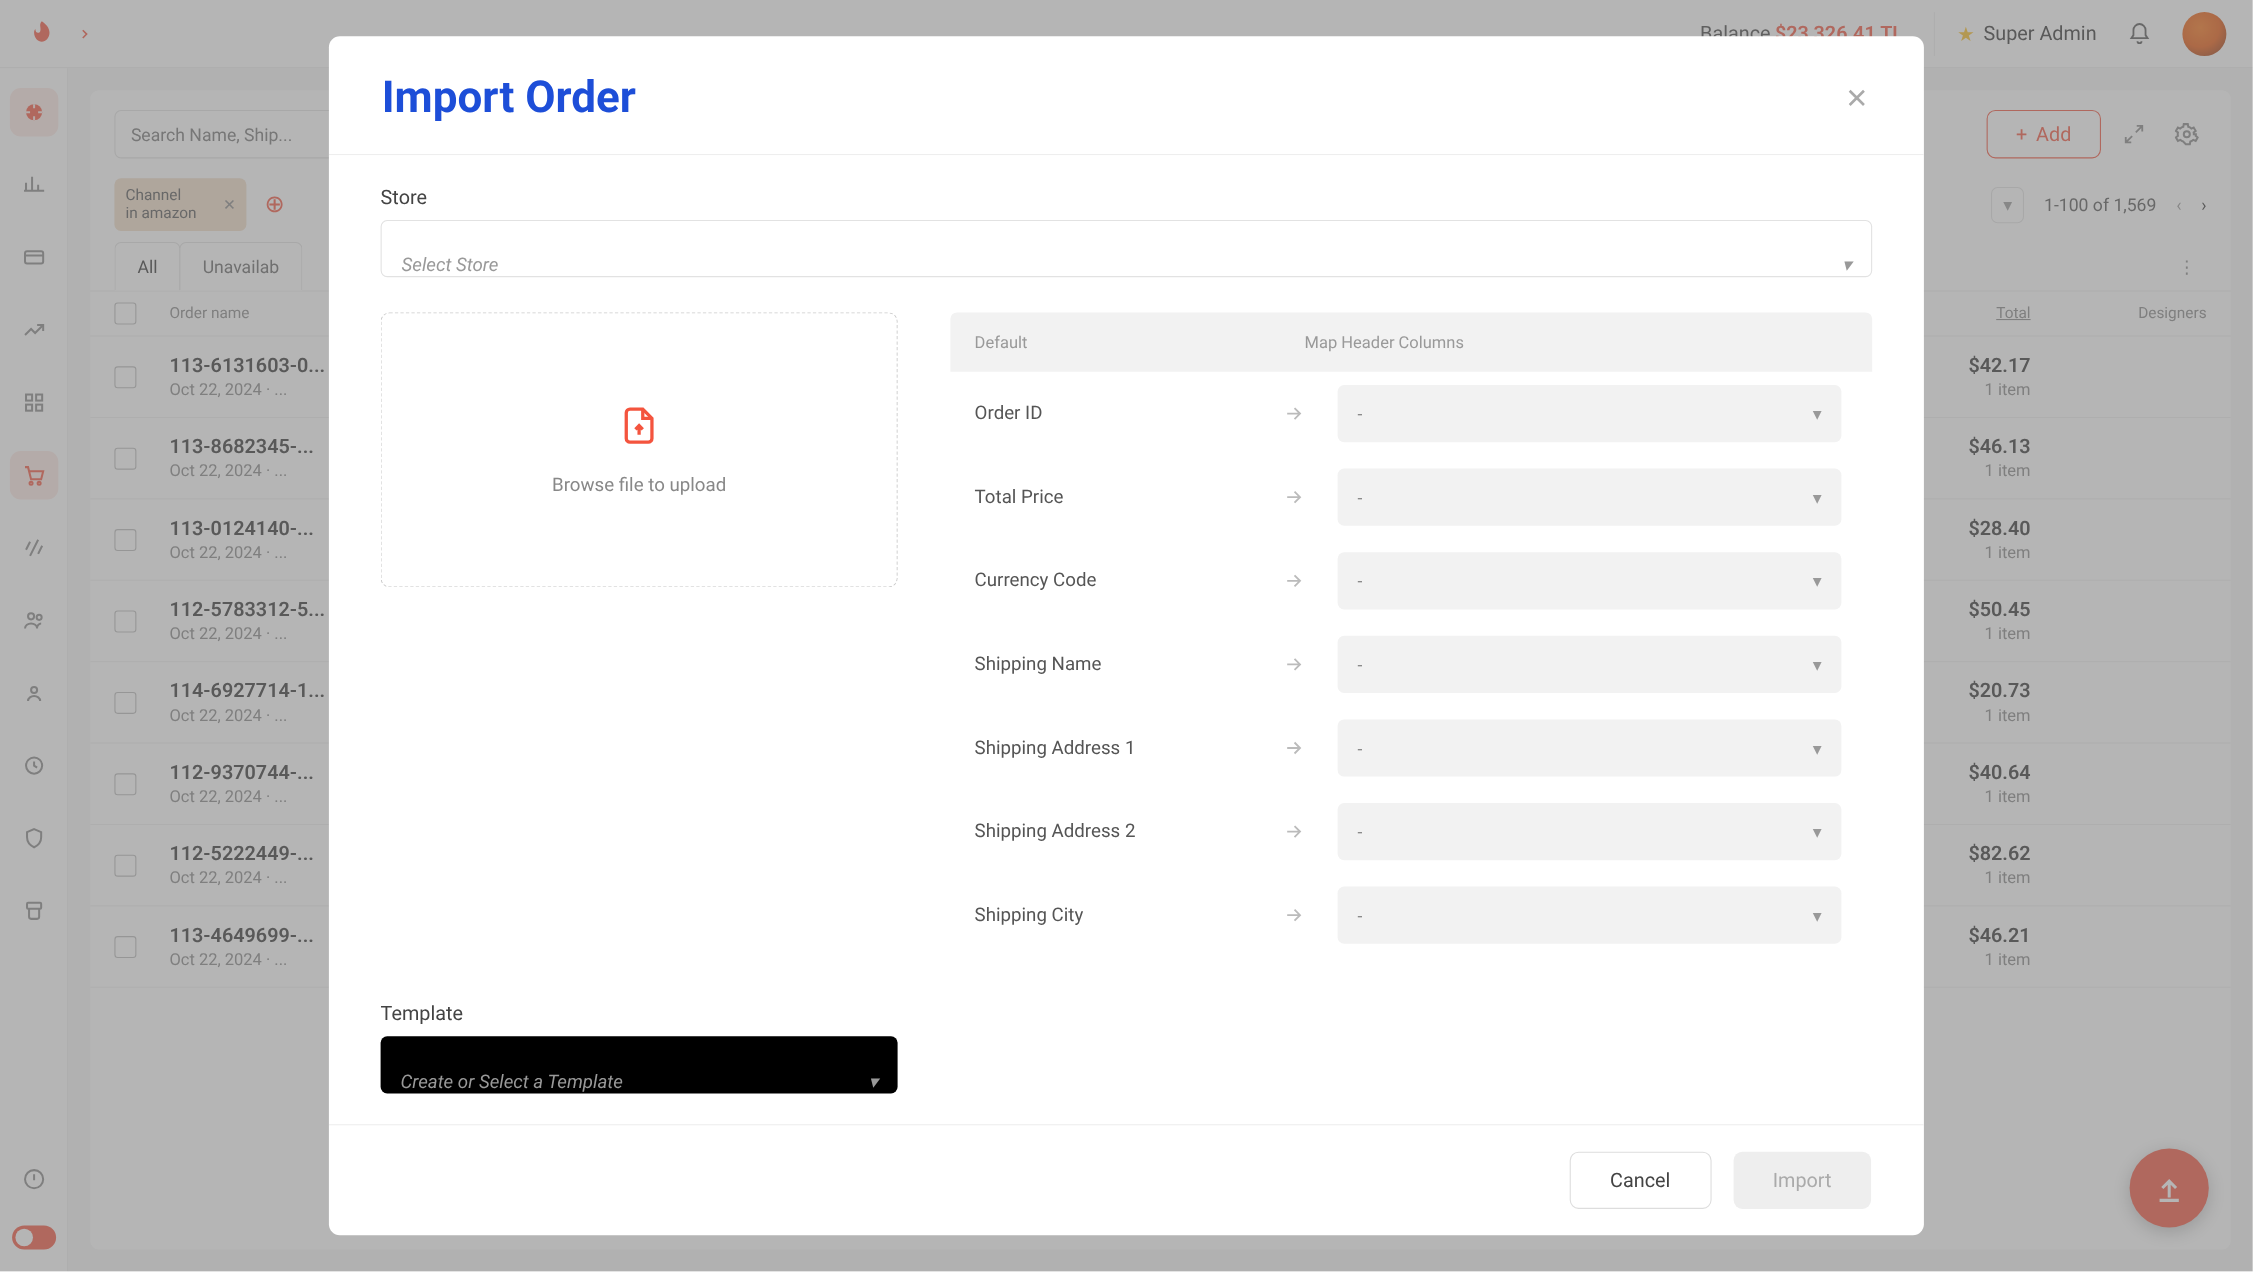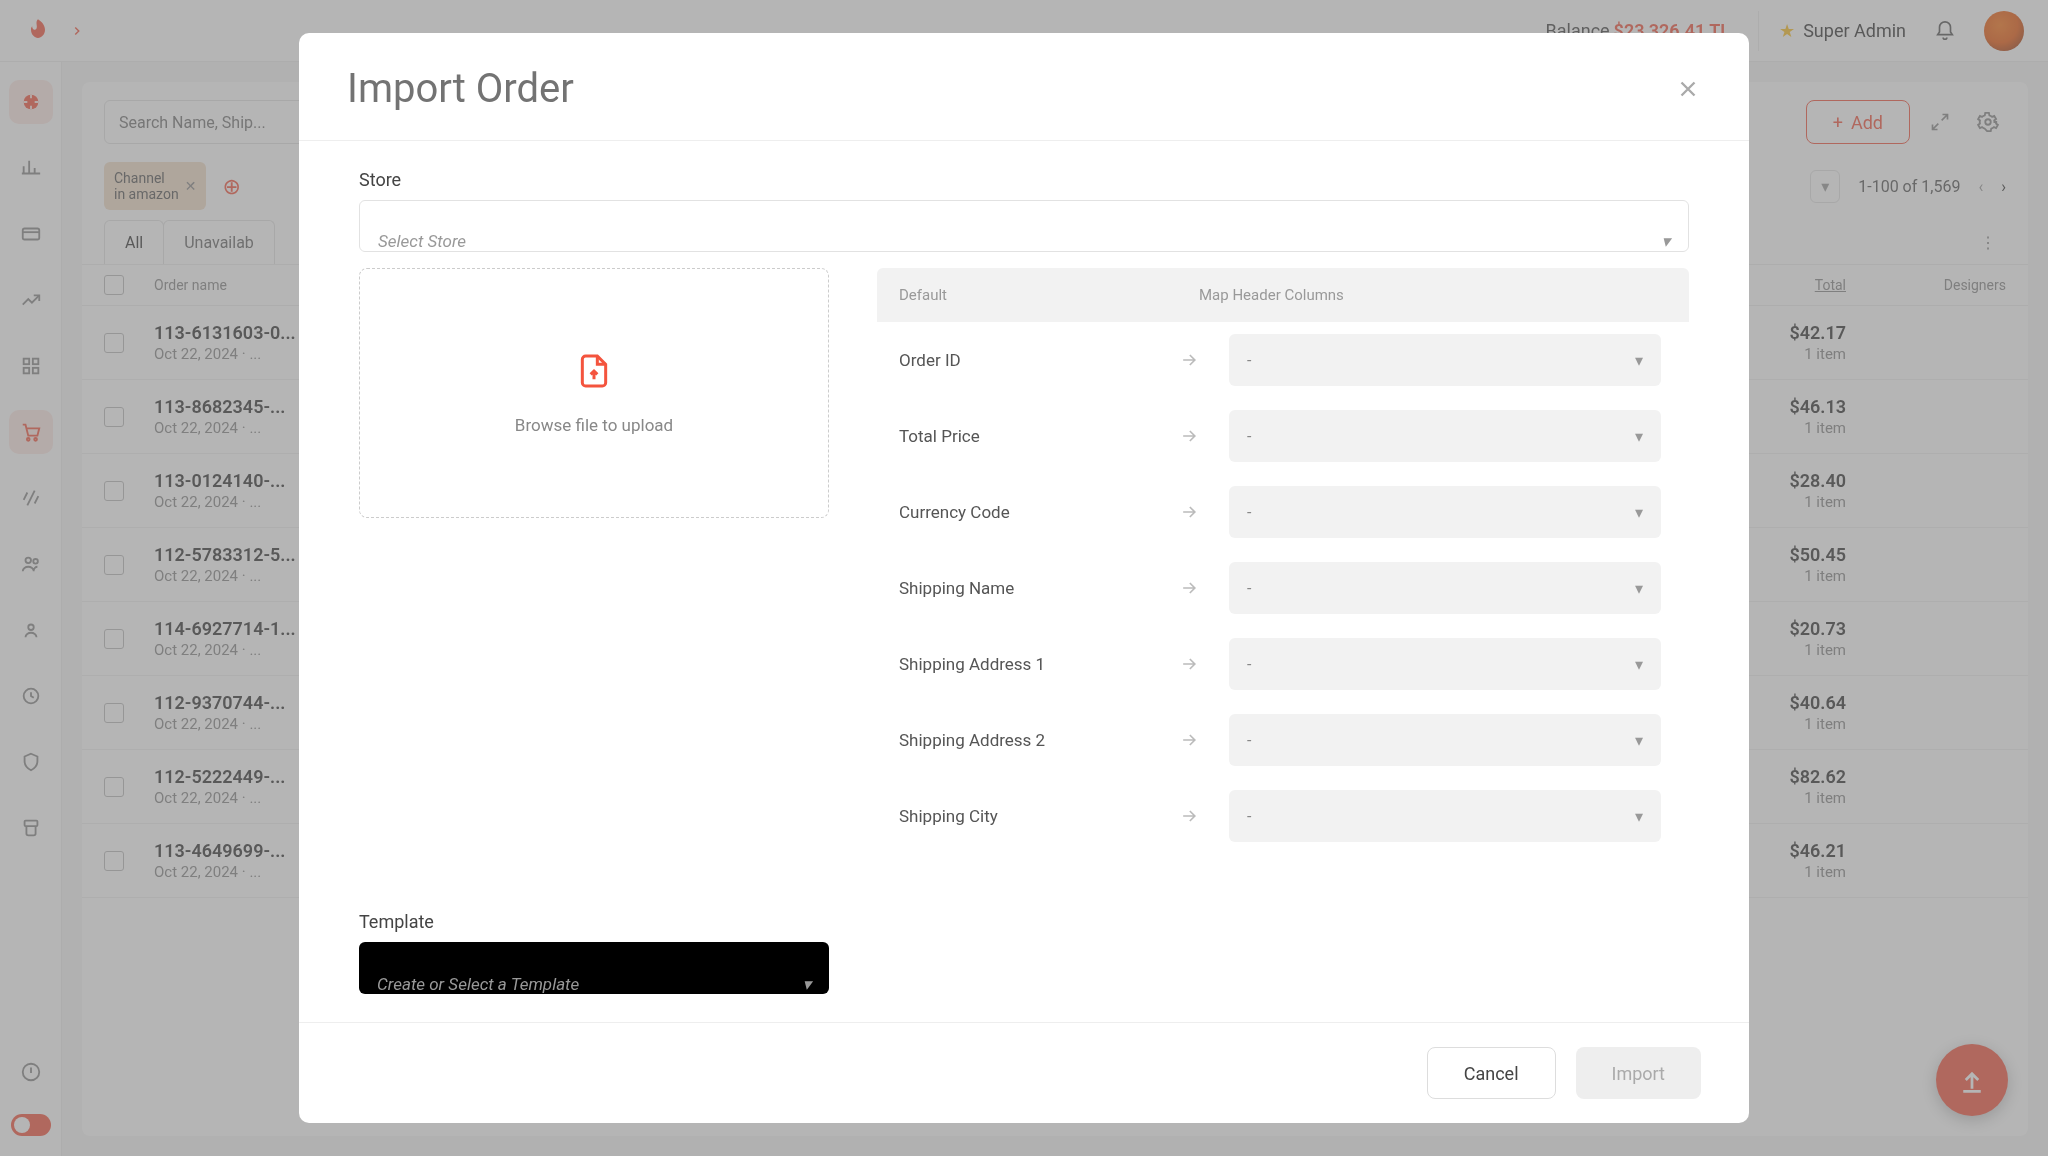--- a/index.html
+++ b/index.html
@@ -28,21 +28,21 @@
 
 .main { position: absolute; left: 62px; right: 0; top: 62px; bottom: 0; padding: 20px; overflow: hidden; }
 .panel { background: #fff; border-radius: 8px; height: 100%; padding: 18px 0 0 0; display: flex; flex-direction: column; }
 
 .row1 { display: flex; align-items: center; gap: 12px; padding: 0 22px 18px 22px; }
 .search-input { width: 380px; height: 44px; border: 1px solid #e2e2e2; border-radius: 6px; padding: 0 14px; font-size: 16px; color: #999; }
 .add-btn { margin-left: auto; height: 44px; padding: 0 26px; border: 1px solid #f4543e; color: #f4543e; border-radius: 8px; background: #fff; display: flex; align-items: center; gap: 8px; font-size: 18px; cursor: pointer; }
 .icon-btn-sm { width: 36px; height: 36px; display: flex; align-items: center; justify-content: center; color: #888; cursor: pointer; }
 
 .row2 { display: flex; align-items: center; gap: 16px; padding: 0 22px 10px 22px; }
-.chip { background: #f1ddc8; border-radius: 6px; padding: 8px 10px; display: flex; align-items: center; gap: 6px; font-size: 14px; color: #555; }
+.chip { background: #f1ddc8; border-radius: 6px; padding: 8px 10px; display: flex; align-items: center; gap: 24px; font-size: 14px; color: #555; }
 .chip-close { color: #888; cursor: pointer; }
 .pager { margin-left: auto; display: flex; align-items: center; gap: 18px; color: #555; font-size: 16px; }
 .pager-select { display: flex; align-items: center; gap: 6px; border: 1px solid #e2e2e2; border-radius: 6px; padding: 6px 10px; }
 .chev { color: #999; cursor: pointer; }
 
 .tabs { display: flex; align-items: center; padding: 0 22px; border-bottom: 1px solid #eee; }
 .tab { padding: 12px 20px; border: 1px solid #e2e2e2; border-bottom: none; border-radius: 6px 6px 0 0; margin-right: -1px; font-size: 16px; color: #666; cursor: pointer; background: #fff; }
 .tab.active { background: #fff; color: #333; }
 .more-v { margin-left: auto; color: #888; padding: 0 10px; cursor: pointer; }
 
@@ -63,23 +63,23 @@
 .ord-total { font-size: 18px; font-weight: 600; color: #333; }
 .ord-items { font-size: 15px; color: #888; margin-top: 2px; }
 .td-designers { width: 160px; }
 
 .fab { position: absolute; right: 40px; bottom: 40px; width: 72px; height: 72px; border-radius: 50%; background: #f4543e; color: #fff; display: flex; align-items: center; justify-content: center; box-shadow: 0 4px 16px rgba(0,0,0,.25); cursor: pointer; }
 
 
 .overlay { position: absolute; inset: 0; background: rgba(120,120,120,.55); display: flex; align-items: center; justify-content: center; }
 .modal { width: 1450px; height: 1090px; background: #fff; border-radius: 10px; display: flex; flex-direction: column; overflow: hidden; }
 .modal-header { padding: 32px 48px 28px 48px; display: flex; align-items: center; border-bottom: 1px solid #eee; }
-.modal-title { font-size: 40px; font-weight: 400; color: #737373; }
+.modal-title { font-size: 40px; font-weight: 700; color: #1d4ed8; }
 .modal-close { margin-left: auto; color: #aaa; cursor: pointer; font-size: 28px; }
-.modal-body { flex: 1; padding: 28px 60px; overflow: hidden; display: flex; flex-direction: column; gap: 16px; }
+.modal-body { flex: 1; padding: 28px 47px; overflow: hidden; display: flex; flex-direction: column; gap: 32px; }
 .field-label { font-size: 18px; color: #444; margin-bottom: 10px; }
 .select { height: 52px; border: 1px solid #e2e2e2; border-radius: 6px; display: flex; align-items: flex-end; padding: 0 18px; color: #999; font-size: 17px; cursor: pointer; font-style: italic; }
 .select .chev { margin-left: auto; }
 .select.gray { background: #000000; border: none; }
 
 .cols { display: flex; gap: 48px; flex: 1; min-height: 0; }
 .col-left { width: 470px; display: flex; flex-direction: column; }
 .dropzone { height: 250px; border: 1px dashed #ccc; border-radius: 8px; display: flex; flex-direction: column; align-items: center; justify-content: center; gap: 24px; color: #888; font-size: 17px; cursor: pointer; }
 .col-right { flex: 1; display: flex; flex-direction: column; min-height: 0; }
 .map-head { background: #f2f2f2; height: 54px; display: flex; align-items: center; padding: 0 22px; font-size: 15px; color: #999; border-radius: 6px 6px 0 0; }

